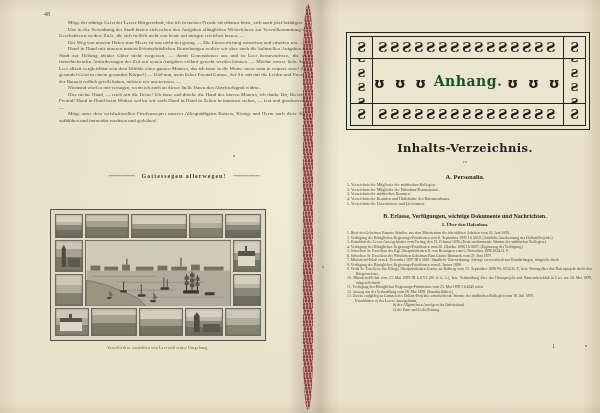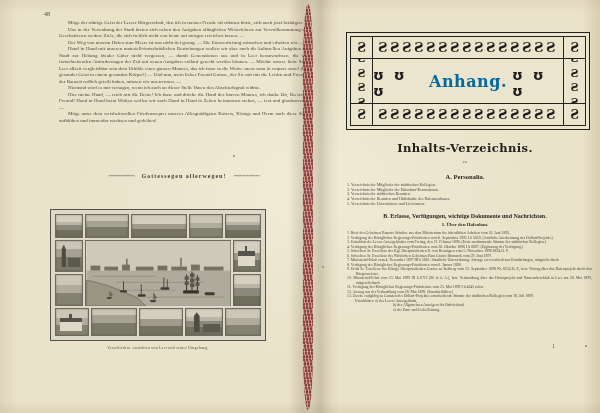--- a/index.html
+++ b/index.html
@@ -65,21 +65,21 @@
   .fc.c-bl{border-right:1px solid #23221f;border-top:1px solid #23221f;}
   .fc.c-br{border-left:1px solid #23221f;border-top:1px solid #23221f;}
   .fc.e-t{border-bottom:1px solid #23221f;}
   .fc.e-b{border-top:1px solid #23221f;}
   .fc.e-l{border-right:1px solid #23221f;}
   .fc.e-r{border-left:1px solid #23221f;}
   .fc .row-orn{font-size:13px;letter-spacing:2.6px;white-space:nowrap;}
   .fc .col-orn{writing-mode:vertical-rl;text-orientation:upright;font-size:11px;letter-spacing:1.5px;}
   .fc .corner-orn{font-size:12px;}
   .fc.center{gap:5px;}
-  .anhang-title{font-size:16px;font-weight:bold;font-family:"DejaVu Serif",serif;letter-spacing:.5px;color:#0369a1;}
+  .anhang-title{font-size:14px;font-weight:bold;font-family:"DejaVu Serif",serif;letter-spacing:.5px;color:#14532d;}
   .anhang-orn{font-family:"DejaVu Sans",sans-serif;font-size:14px;letter-spacing:2.5px;color:#1e1d1a;padding-top:4px;}
 
   .toc-title{position:absolute;left:330px;top:141px;width:270px;text-align:center;
     font-size:11.5px;font-weight:bold;font-family:"DejaVu Serif",serif;letter-spacing:.4px;color:#23221d;}
   .toc-flourish{position:absolute;left:330px;top:158px;width:270px;text-align:center;
     font-family:"DejaVu Sans",sans-serif;font-size:6px;color:#6b665a;}
   .sec-a-head{position:absolute;left:330px;top:173px;width:270px;text-align:center;
     font-size:6.5px;font-weight:bold;color:#2a2822;}
   .list-a{position:absolute;left:347px;top:183px;width:242px;font-size:4px;line-height:4.7px;color:#4c483f;}
   .list-a div{padding-left:9px;text-indent:-9px;}

